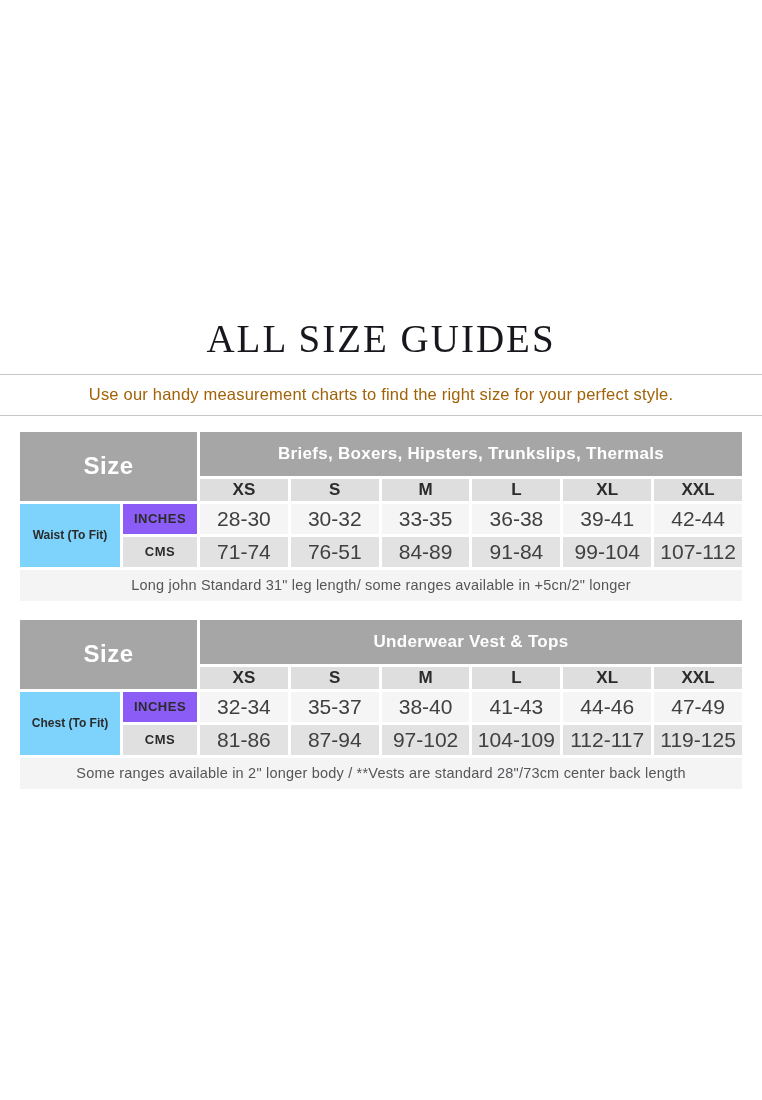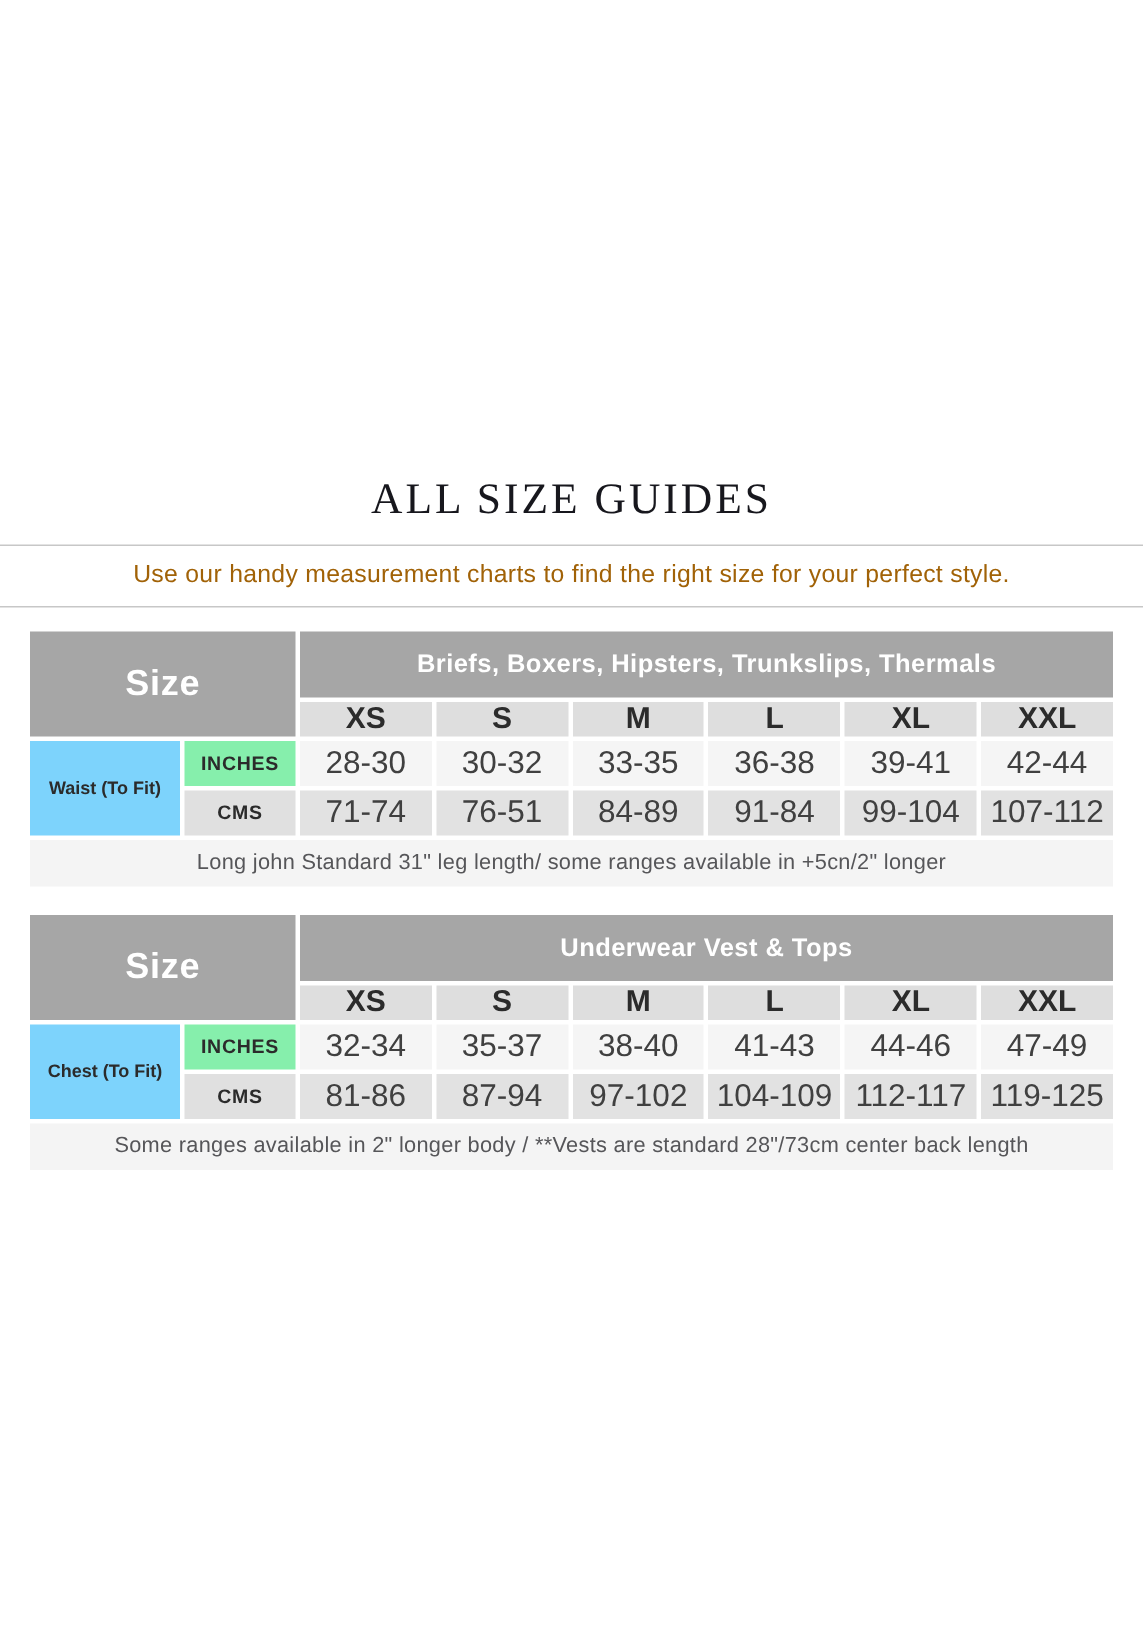--- a/index.html
+++ b/index.html
@@ -19,21 +19,21 @@
     background: #ffffff;
   }
   .title-wrap {
     padding-top: 318px;
   }
   .page-title {
     margin: 0;
     text-align: center;
     font-family: "Liberation Serif", "DejaVu Serif", serif;
     font-weight: normal;
-    font-size: 29px;
+    font-size: 39px;
     letter-spacing: 2px;
     color: #17171d;
     line-height: 1.1;
   }
   .subtitle-band {
     margin-top: 13px;
     height: 40px;
     border-top: 1px solid #c7c7c7;
     border-bottom: 1px solid #c7c7c7;
     display: flex;
@@ -69,21 +69,21 @@
     background: #a6a6a6;
     color: #ffffff;
     font-size: 17px;
     font-weight: bold;
     height: 44px;
     letter-spacing: 0.3px;
   }
   tr.sizes-row td {
     background: #dedede;
     height: 22px;
-    font-size: 20px;
+    font-size: 17px;
     font-weight: bold;
     color: #2b2b2b;
   }
   td.row-label {
     background: #7dd3fc;
     font-size: 12px;
     font-weight: bold;
     color: #2b2b2b;
   }
   td.unit-cell {
@@ -92,21 +92,21 @@
     color: #2b2b2b;
     letter-spacing: 0.5px;
   }
   tr.data-row td { height: 30px; }
   tr.data-row td.val {
     font-size: 21px;
     color: #404040;
   }
   .bg-light { background: #f5f5f5; }
   .bg-gray  { background: #e2e2e2; }
-  td.unit-cell.bg-light { background: #86efac; margin-top: 19px; }
+  td.unit-cell.bg-light { background: #8b5cf6; margin-top: 19px; }
   td.unit-cell.bg-gray  { background: #e0e0e0; }
   tr.foot-row td {
     background: #f4f4f4;
     height: 31px;
     font-size: 14.5px;
     color: #565659;
     letter-spacing: 0.2px;
   }
 </style>
 </head>

